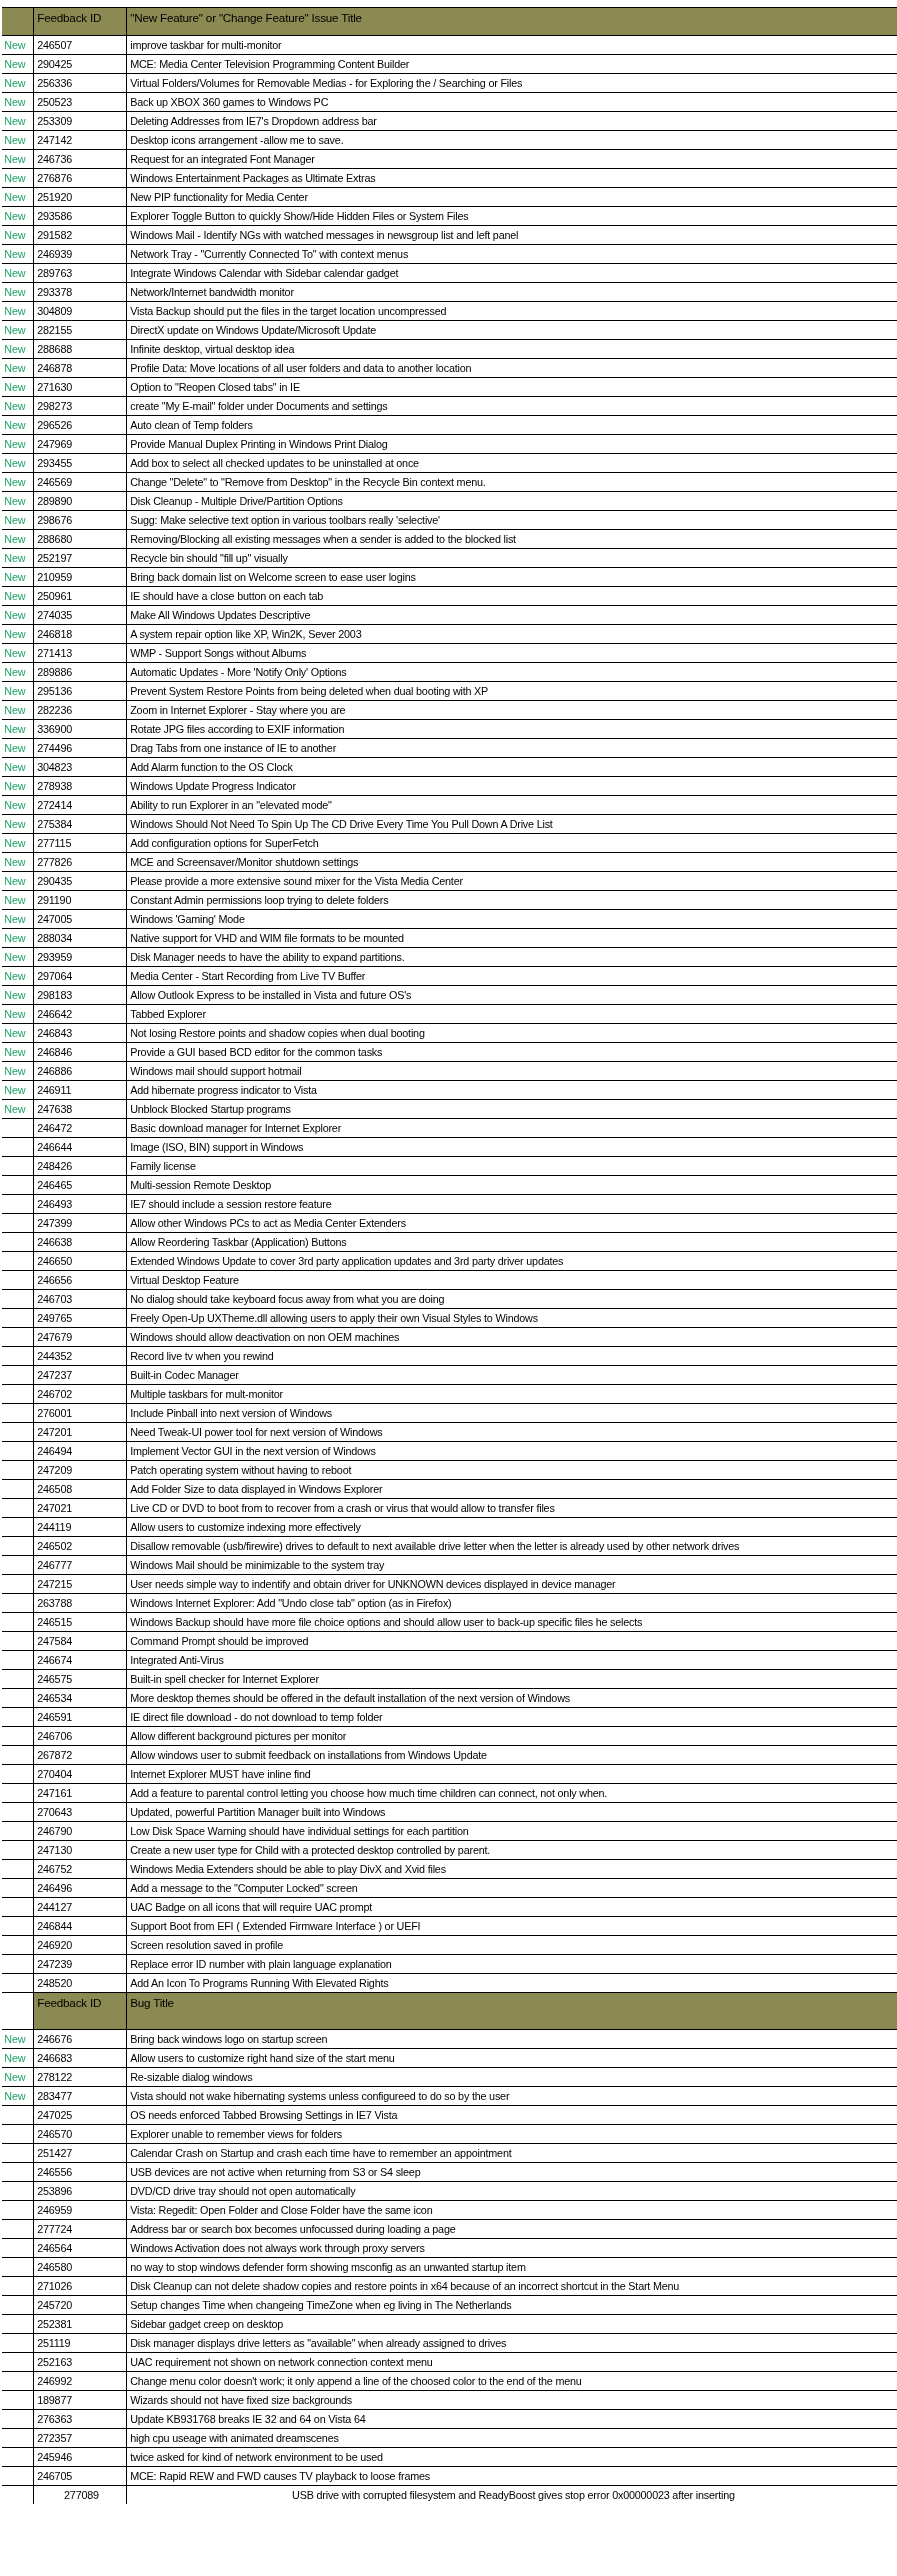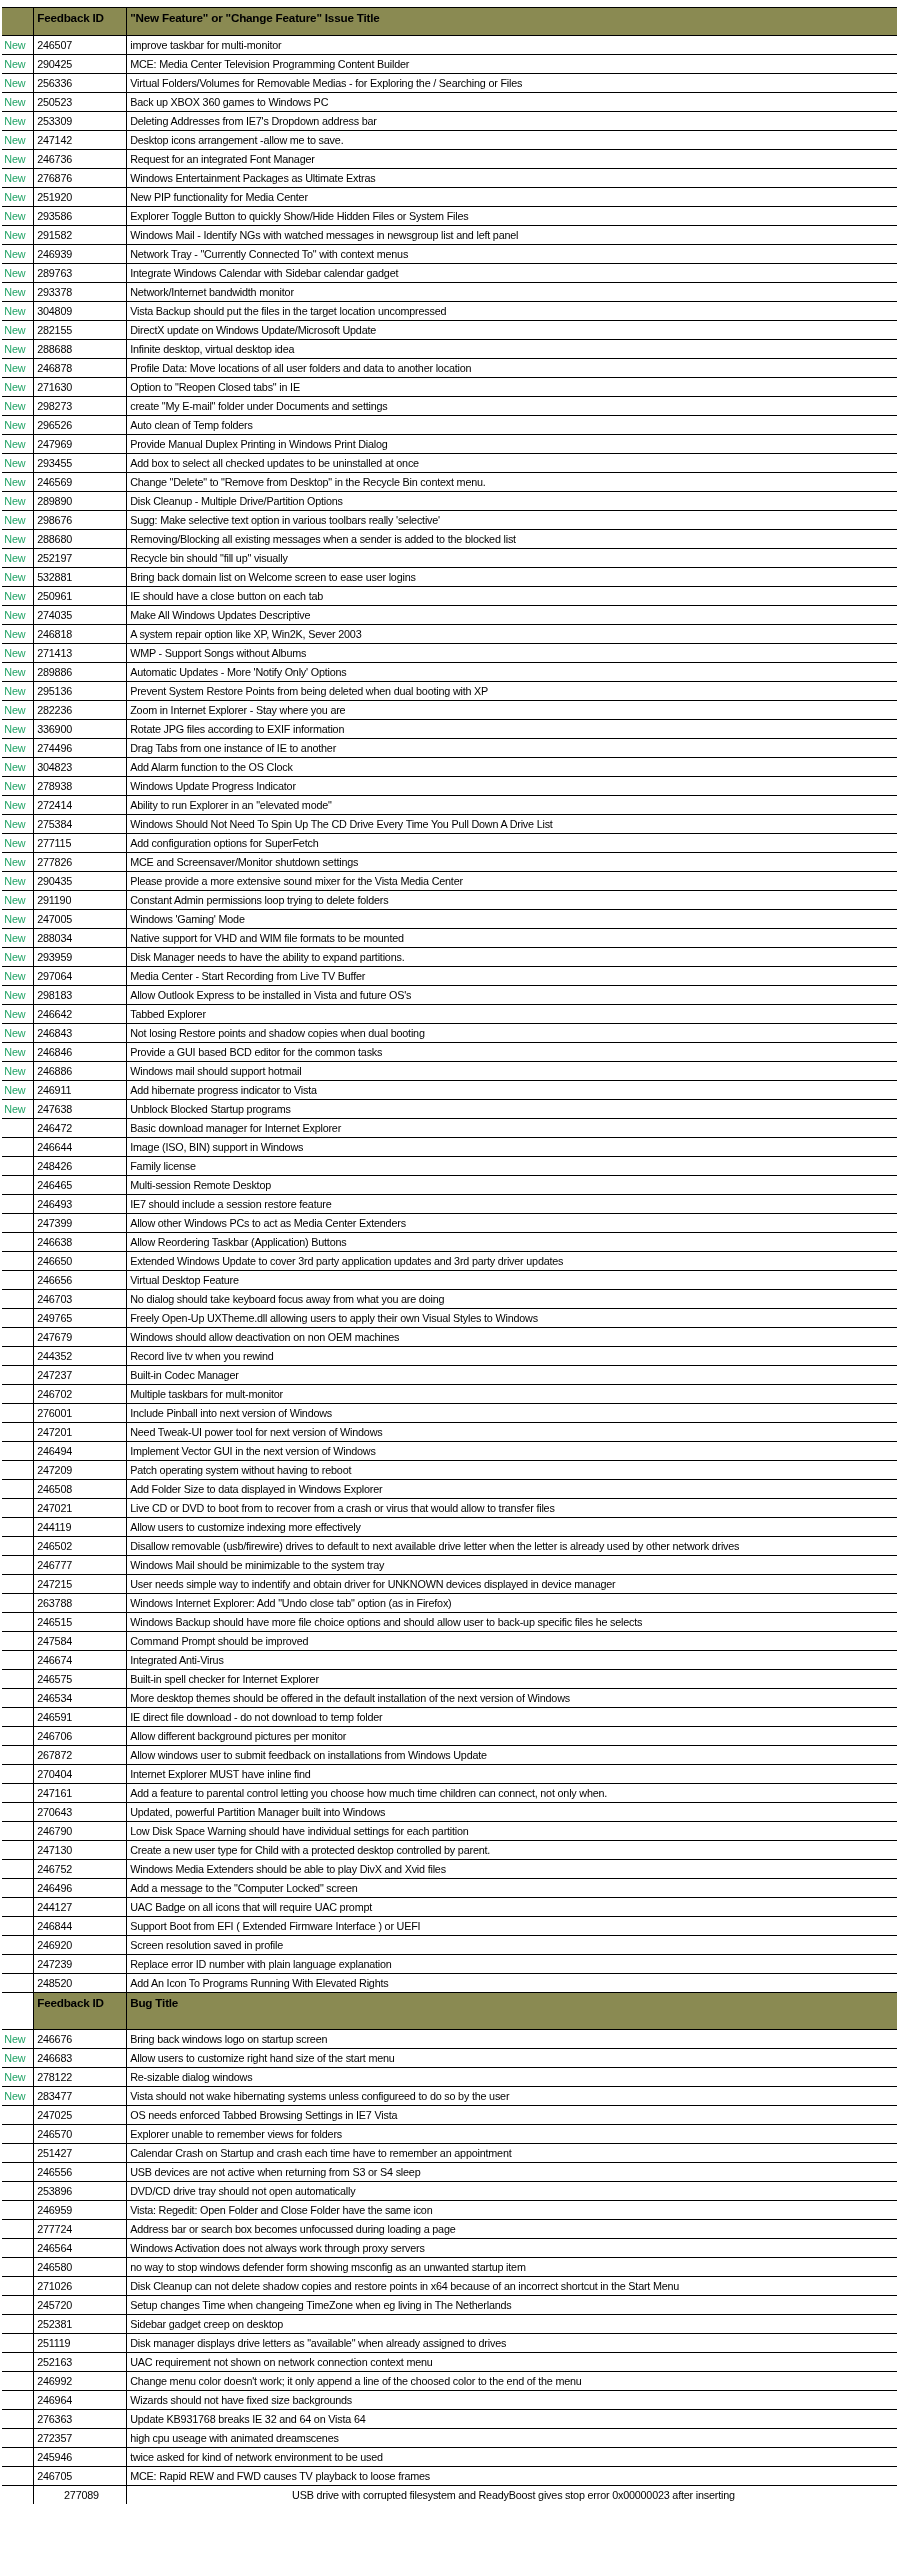--- a/index.html
+++ b/index.html
@@ -42,21 +42,21 @@
     padding: 2.6px 0 0 3.5px;
     overflow: hidden;
   }
   .c3 {
     flex: 1;
     box-sizing: border-box;
     padding: 2.6px 0 0 3.5px;
     overflow: hidden;
   }
   .hrow {
-    font-weight: bold;
+    font-weight: normal;
     font-size: 11.7px;
   }
   .hrow .c2, .hrow .c3 {
     background: var(--header-bg, #8A8A52);
   }
   .hrow .c1.fill { background: var(--header-bg, #8A8A52); }
   .hrow.h1 {
     height: 27px;
     border-top: 0.9px solid var(--border, #000);
   }
@@ -206,21 +206,21 @@
       <div class="c2">288680</div>
       <div class="c3">Removing/Blocking all existing messages when a sender is added to the blocked list</div>
     </div>
     <div class="row">
       <div class="c1">New</div>
       <div class="c2">252197</div>
       <div class="c3">Recycle bin should "fill up" visually</div>
     </div>
     <div class="row">
       <div class="c1">New</div>
-      <div class="c2">532881</div>
+      <div class="c2">210959</div>
       <div class="c3">Bring back domain list on Welcome screen to ease user logins</div>
     </div>
     <div class="row">
       <div class="c1">New</div>
       <div class="c2">250961</div>
       <div class="c3">IE should have a close button on each tab</div>
     </div>
     <div class="row">
       <div class="c1">New</div>
       <div class="c2">274035</div>
@@ -681,21 +681,21 @@
       <div class="c2">252163</div>
       <div class="c3">UAC requirement not shown on network connection context menu</div>
     </div>
     <div class="row">
       <div class="c1"></div>
       <div class="c2">246992</div>
       <div class="c3">Change menu color doesn't work; it only append a line of the choosed color to the end of the menu</div>
     </div>
     <div class="row">
       <div class="c1"></div>
-      <div class="c2">246964</div>
+      <div class="c2">189877</div>
       <div class="c3">Wizards should not have fixed size backgrounds</div>
     </div>
     <div class="row">
       <div class="c1"></div>
       <div class="c2">276363</div>
       <div class="c3">Update KB931768 breaks IE 32 and 64 on Vista 64</div>
     </div>
     <div class="row">
       <div class="c1"></div>
       <div class="c2">272357</div>

